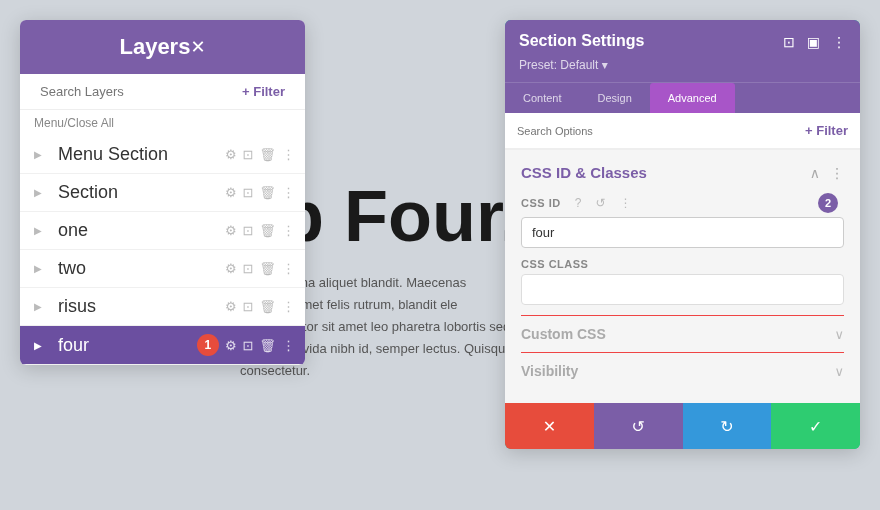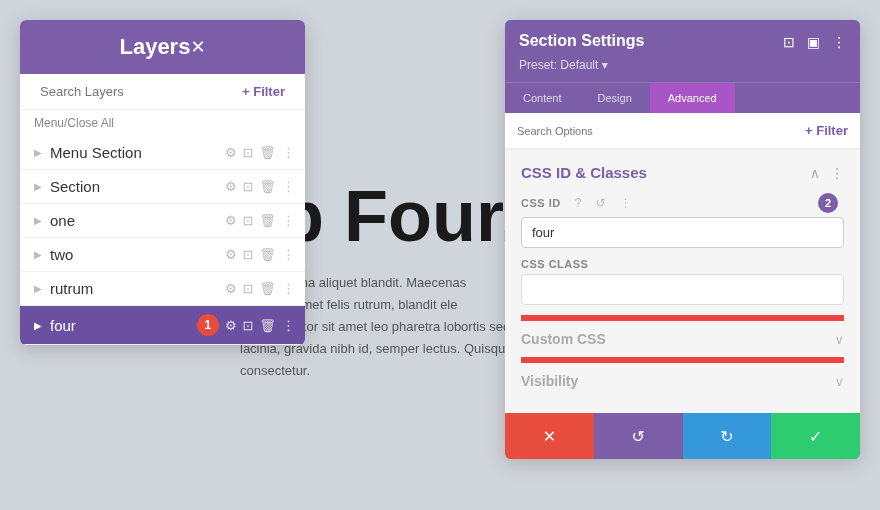--- a/index.html
+++ b/index.html
@@ -117,22 +117,23 @@
       color: #bbb;
       font-size: 10px;
       margin-right: 6px;
       width: 10px;
     }
     .layer-item.selected .layer-chevron {
       color: #fff;
     }
     .layer-name {
       flex: 1;
-      font-size: 15px;
+      font-size: 18px;
       color: #333;
+      margin-left: 8px;
     }
     .layer-item.selected .layer-name {
       color: #fff;
     }
     .layer-actions {
       display: flex;
       align-items: center;
       gap: 6px;
     }
     .layer-action-icon {
@@ -306,21 +307,21 @@
     }
     .field-input.filled {
       border-color: #ccc;
     }
 
     .collapsible-section {
       display: flex;
       align-items: center;
       justify-content: space-between;
       padding: 10px 0;
-      border-top: 6px solid #ef4444;
+      border-top: 1px solid #ef4444;
       cursor: pointer;
     }
     .collapsible-label {
       font-size: 14px;
       color: #aaa;
       font-weight: 600;
     }
     .collapsible-icon {
       color: #bbb;
       font-size: 13px;
@@ -411,21 +412,21 @@
       <span class="layer-name">two</span>
       <div class="layer-actions">
         <span class="layer-action-icon">⚙</span>
         <span class="layer-action-icon">⊡</span>
         <span class="layer-action-icon">🗑</span>
         <span class="layer-action-icon">⋮</span>
       </div>
     </li>
     <li class="layer-item">
       <span class="layer-chevron">▶</span>
-      <span class="layer-name">rutrum</span>
+      <span class="layer-name">risus</span>
       <div class="layer-actions">
         <span class="layer-action-icon">⚙</span>
         <span class="layer-action-icon">⊡</span>
         <span class="layer-action-icon">🗑</span>
         <span class="layer-action-icon">⋮</span>
       </div>
     </li>
     <li class="layer-item selected">
       <span class="layer-chevron">▶</span>
       <span class="layer-name">four</span>

